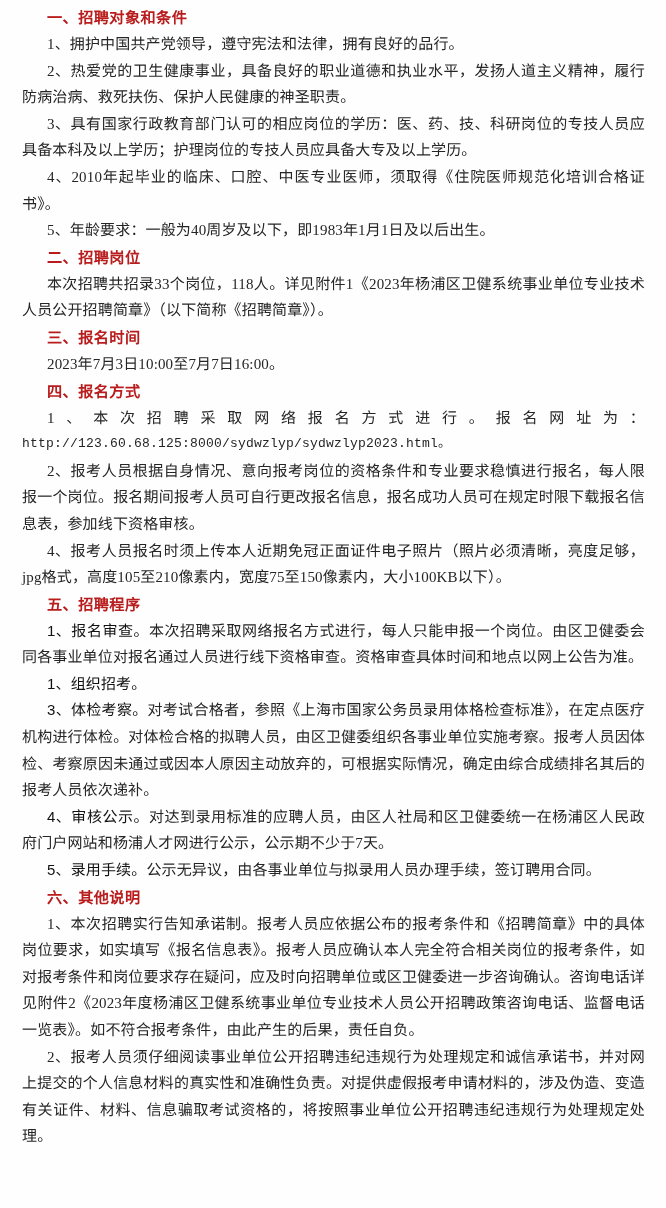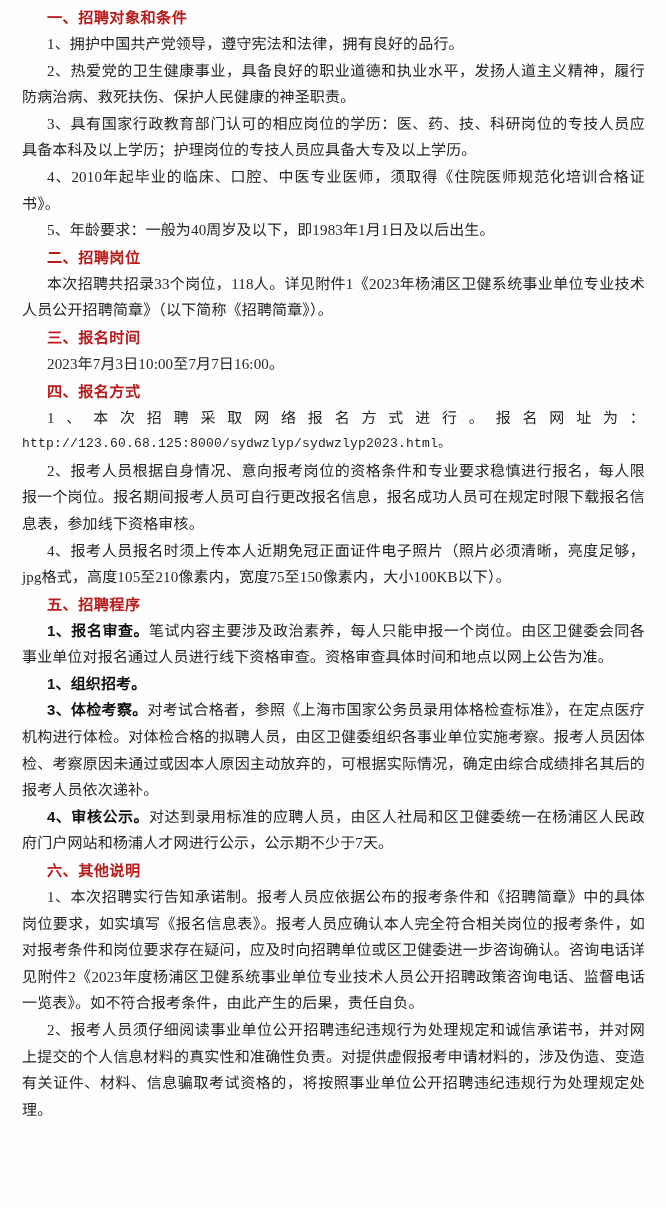--- a/index.html
+++ b/index.html
@@ -53,21 +53,21 @@
     text-align: justify;
     text-align-last: justify;
   }
 
   
   .para.gap-before { margin-top: 27px; }
 
   
   .lbl {
     font-family: "Liberation Sans", "DejaVu Sans", sans-serif;
-    font-weight: bold;
+    font-weight: normal;
     color: #111;
   }
 
   
   .url {
     font-family: "Liberation Mono", "DejaVu Sans Mono", monospace;
     font-size: 13px;
     letter-spacing: 0.2px;
   }
 </style>
@@ -90,27 +90,28 @@
   <p class="para">2023年7月3日10:00至7月7日16:00。</p>
 
   <p class="heading">四、报名方式</p>
   <p class="para stretch">1、本次招聘采取网络报名方式进行。报名网址为：</p>
   <p class="para url" style="text-indent:0;">http://123.60.68.125:8000/sydwzlyp/sydwzlyp2023.html。</p>
   <p class="para">2、报考人员根据自身情况、意向报考岗位的资格条件和专业要求稳慎进行报名，每人限报一个岗位。报名期间报考人员可自行更改报名信息，报名成功人员可在规定时限下载报名信息表，参加线下资格审核。</p>
   <p class="para">4、报考人员报名时须上传本人近期免冠正面证件电子照片（照片必须清晰，亮度足够，jpg格式，高度105至210像素内，宽度75至150像素内，大小100KB以下）。</p>
 
   <p class="heading">五、招聘程序</p>
 
-  <p class="para"><span class="lbl">1、报名审查。</span><span>笔试内容主要涉及政治素养，每人只能申报一个岗位。由区卫健委会同各事业单位对报名通过人员进行线下资格审查。资格审查具体时间和地点以网上公告为准。</span></p>
+  <p class="para"><span class="lbl">1、报名审查。</span><span>本次招聘采取网络报名方式进行，每人只能申报一个岗位。由区卫健委会同各事业单位对报名通过人员进行线下资格审查。资格审查具体时间和地点以网上公告为准。</span></p>
 
   <p class="para"><span class="lbl">1、组织招考。</span><span></span></p>
 
 
   <p class="para"><span class="lbl">3、体检考察。</span><span>对考试合格者，参照《上海市国家公务员录用体格检查标准》，在定点医疗机构进行体检。对体检合格的拟聘人员，由区卫健委组织各事业单位实施考察。报考人员因体检、考察原因未通过或因本人原因主动放弃的，可根据实际情况，确定由综合成绩排名其后的报考人员依次递补。</span></p>
 
   <p class="para"><span class="lbl">4、审核公示。</span><span>对达到录用标准的应聘人员，由区人社局和区卫健委统一在杨浦区人民政府门户网站和杨浦人才网进行公示，公示期不少于7天。</span></p>
 
+  <p class="para"><span class="lbl">5、录用手续。</span><span>公示无异议，由各事业单位与拟录用人员办理手续，签订聘用合同。</span></p>
 
   <p class="heading">六、其他说明</p>
   <p class="para">1、本次招聘实行告知承诺制。报考人员应依据公布的报考条件和《招聘简章》中的具体岗位要求，如实填写《报名信息表》。报考人员应确认本人完全符合相关岗位的报考条件，如对报考条件和岗位要求存在疑问，应及时向招聘单位或区卫健委进一步咨询确认。咨询电话详见附件2《2023年度杨浦区卫健系统事业单位专业技术人员公开招聘政策咨询电话、监督电话一览表》。如不符合报考条件，由此产生的后果，责任自负。</p>
   <p class="para">2、报考人员须仔细阅读事业单位公开招聘违纪违规行为处理规定和诚信承诺书，并对网上提交的个人信息材料的真实性和准确性负责。对提供虚假报考申请材料的，涉及伪造、变造有关证件、材料、信息骗取考试资格的，将按照事业单位公开招聘违纪违规行为处理规定处理。</p>
 
 </div>
 
 </body></html>

